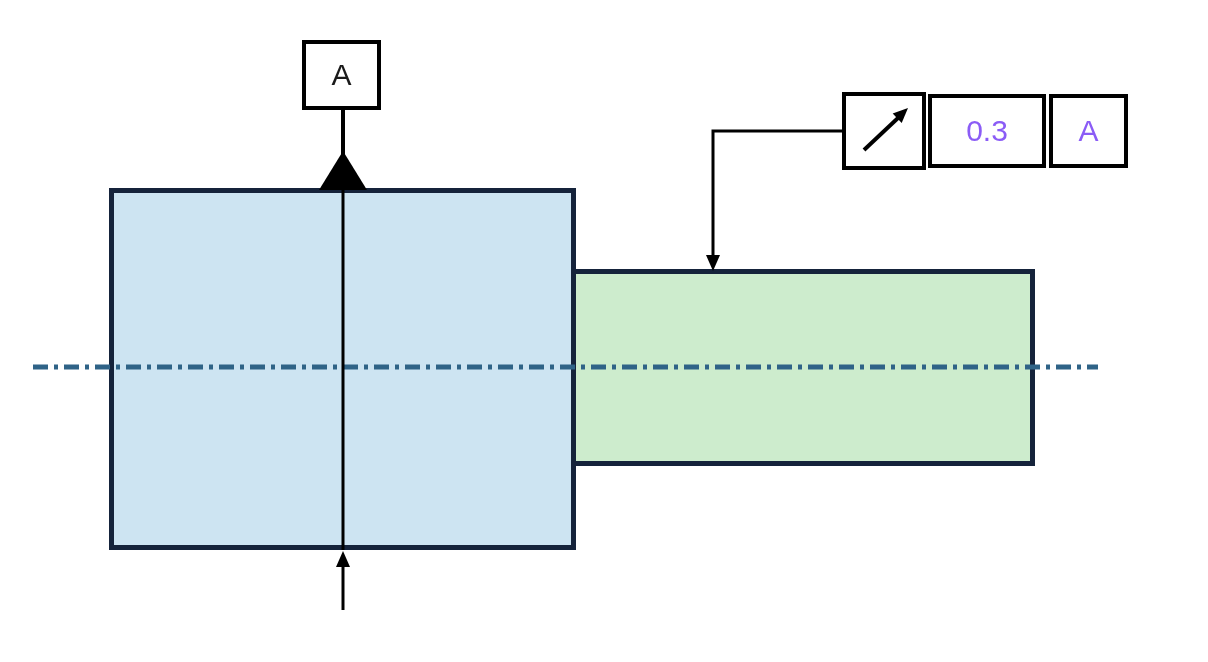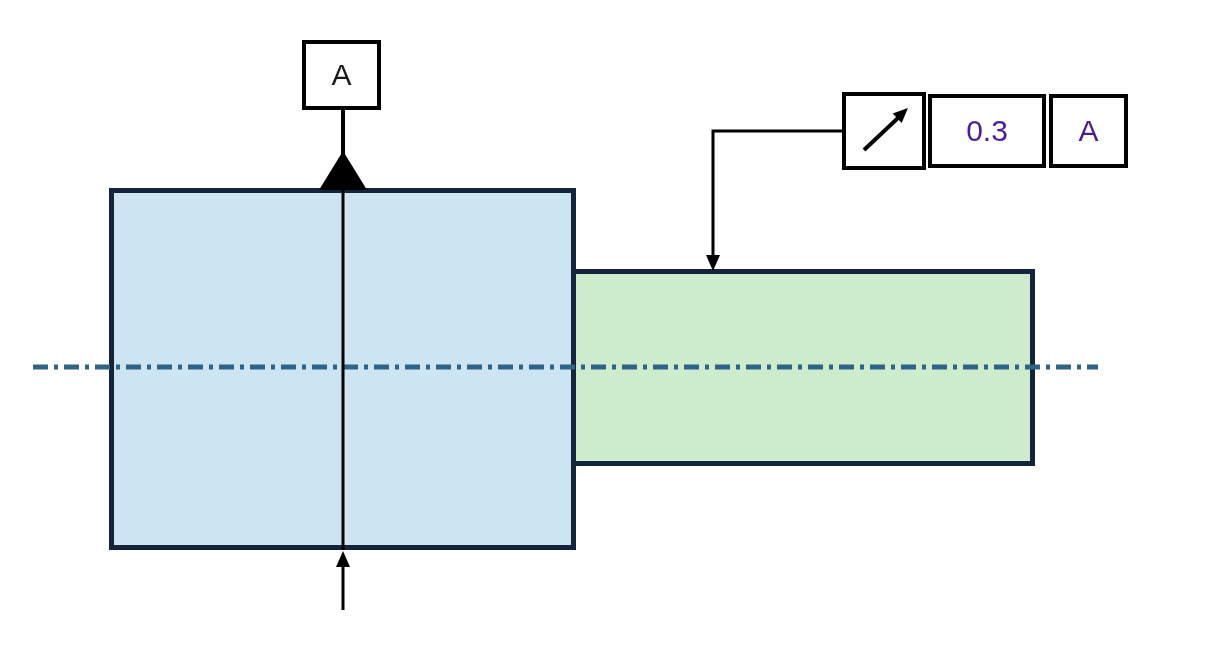--- a/index.html
+++ b/index.html
@@ -56,21 +56,21 @@
     font-size: 30px;
     color: #1a1a1a;
   }
   .fcf-cell {
     position: absolute;
     box-sizing: border-box;
     border: 4px solid var(--ink, #000);
     background: #fff;
     display: flex; align-items: center; justify-content: center;
     font-size: 30px;
-    color: #4c1d95;
+    color: #8b5cf6;
   }
   .cell-sym   { left: 842px;  top: 92px; width: 84px;  height: 78px; }
   .cell-tol   { left: 928px;  top: 94px; width: 118px; height: 74px; }
   .cell-datum { left: 1049px; top: 94px; width: 79px;  height: 74px; }
   .cell-sym svg { display: block; }
 </style>
 </head>
 <body>
 
 <div class="canvas">

